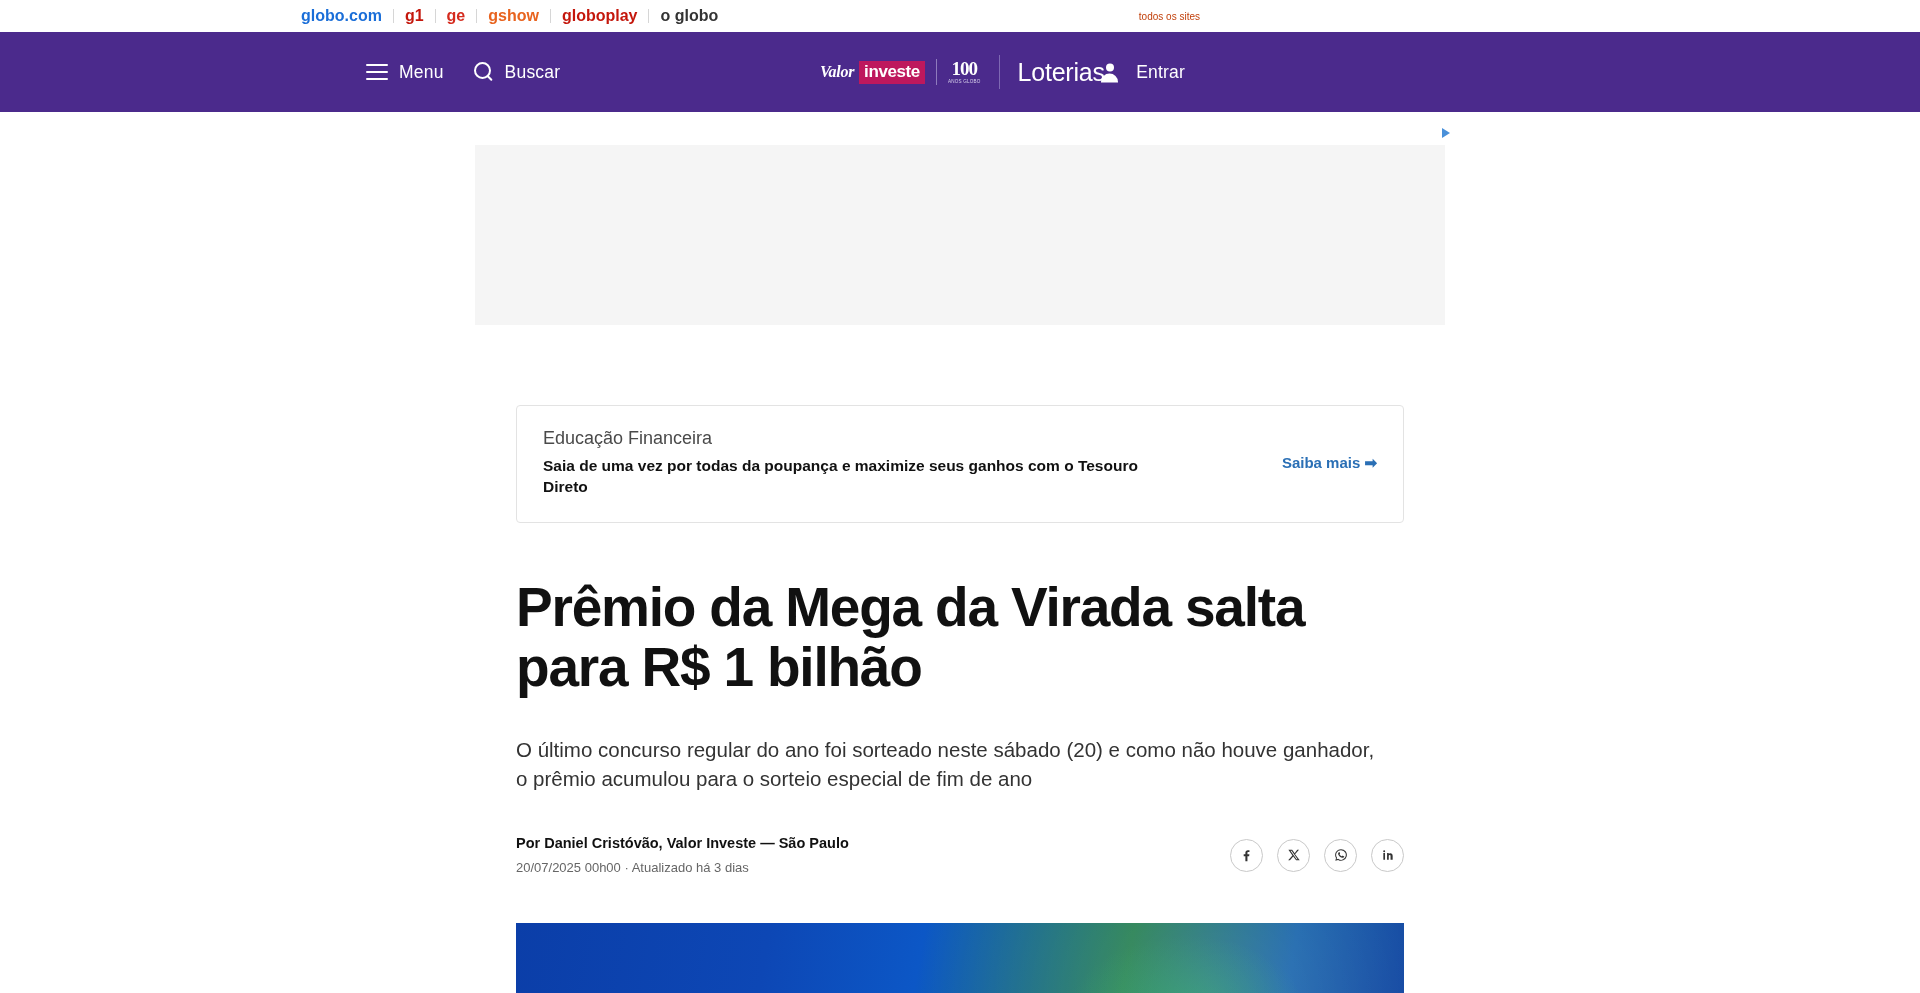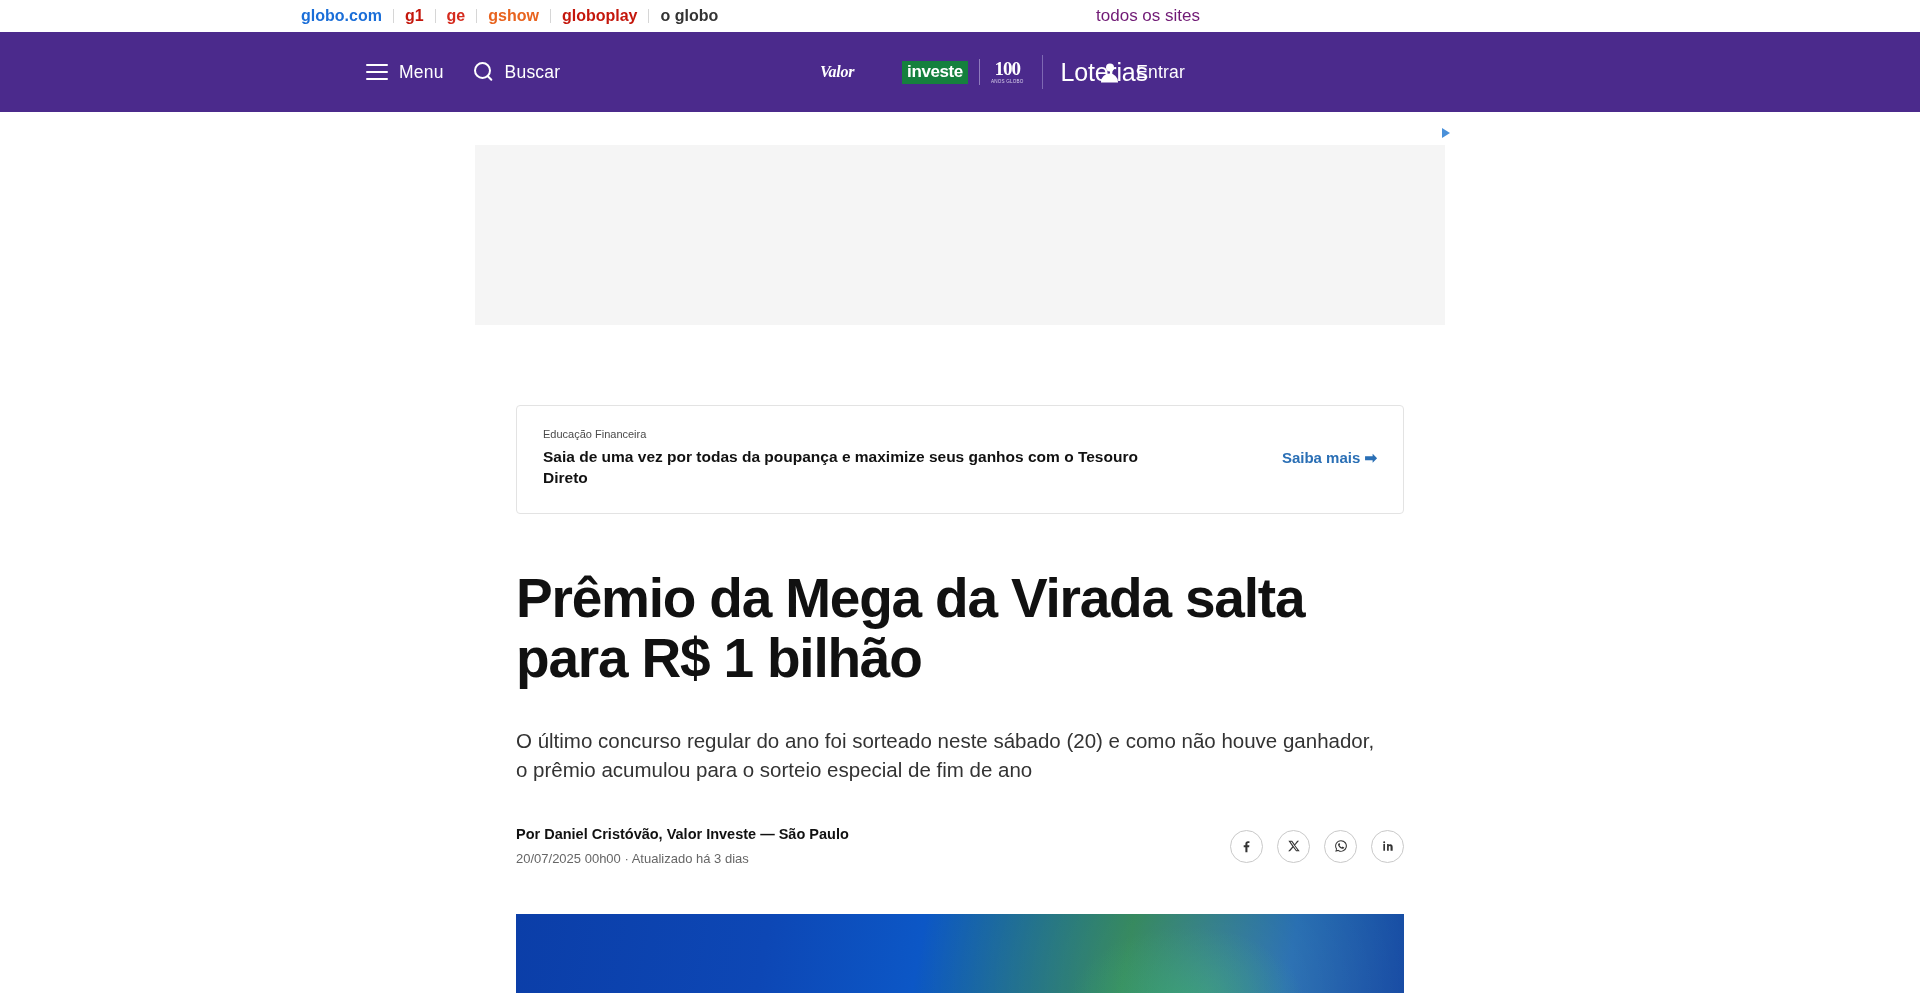--- a/index.html
+++ b/index.html
@@ -40,22 +40,22 @@
   .globo-sep {
     width: 1px;
     height: 14px;
     background: #d6d6d6;
   }
   .todos-sites {
     position: absolute;
     right: 0;
     top: 50%;
     transform: translateY(-50%);
-    font-size: 17px;
-    color: #701a75;
+    font-size: 10px;
+    color: #c2410c;
     padding-right: 720px;
     white-space: nowrap;
   }
 
   
   .main-header {
     height: 80px;
     background: #4b2a8c;
     display: flex;
     align-items: center;
@@ -130,27 +130,26 @@
   }
   .vi-valor {
     font-family: "Liberation Serif", serif;
     font-style: italic;
     font-weight: bold;
     color: #ffffff;
     font-size: 16px;
     letter-spacing: -.3px;
   }
   .vi-investe {
-    background: #15803d;
+    background: #be185d;
     color: #ffffff;
     font-weight: bold;
     font-size: 17px;
     padding: 1px 5px 2px 5px;
     letter-spacing: -.4px;
-    margin-left: 43px;
   }
   .vi-div {
     width: 1px;
     height: 26px;
     background: #8f7bbd;
     margin: 0 11px;
   }
   .vi-100 {
     display: flex;
     flex-direction: column;
@@ -250,21 +249,21 @@
     margin-top: 80px;
     border: 1px solid #e3e3e3;
     border-radius: 4px;
     padding: 22px 26px 24px 26px;
     display: flex;
     align-items: center;
     justify-content: space-between;
     gap: 24px;
   }
   .promo-kicker {
-    font-size: 11px;
+    font-size: 18px;
     color: #4a4a4a;
     margin-bottom: 7px;
   }
   .promo-title {
     font-size: 15.5px;
     font-weight: bold;
     color: #111;
     line-height: 1.35;
     max-width: 600px;
   }

